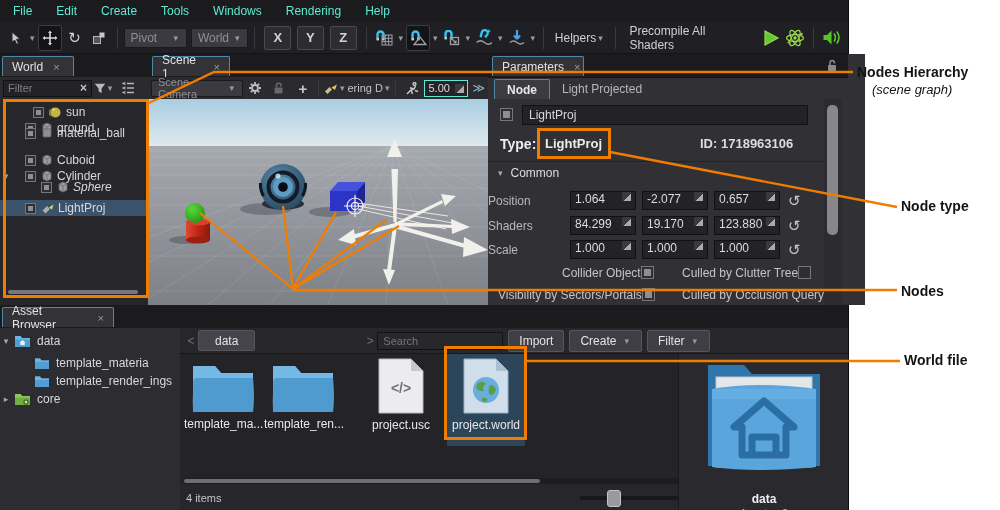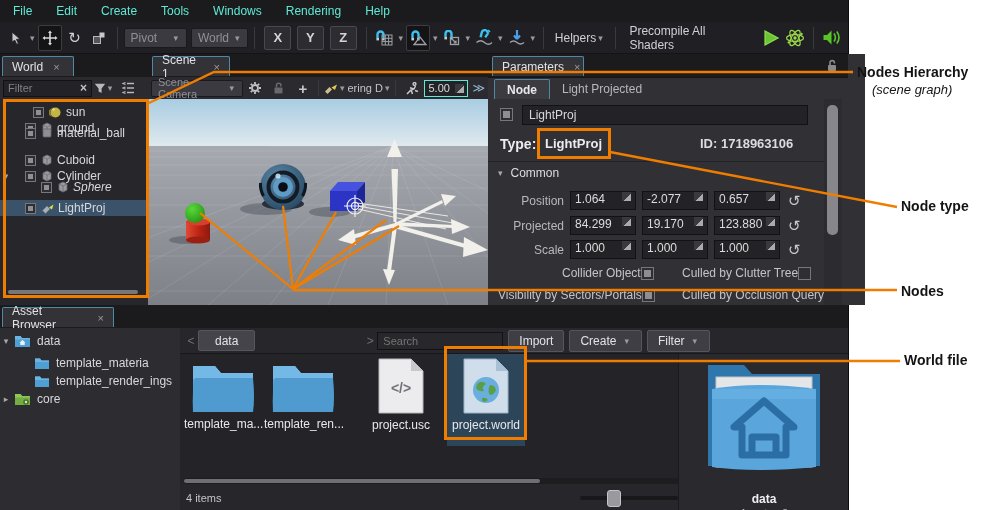--- a/index.html
+++ b/index.html
@@ -45,24 +45,24 @@
   
   .params-panel{position:absolute;left:488px;top:54px;width:360px;height:251px;background:#313135;overflow:hidden;padding-left:17px;}
   .subtab{position:absolute;top:25px;height:20px;font-size:12px;display:flex;align-items:center;padding:0 12px;box-sizing:border-box;}
   .subtab.on{background:#3b3b40;border:1px solid #4e89a8;border-bottom:none;border-radius:2px 2px 0 0;color:#e8e8ec;font-weight:bold;}
   .subtab.off{color:#b8b8bc;}
   .pcb{width:13px;height:13px;background:#2f2f33;border:1px solid #77777b;box-sizing:border-box;display:flex;align-items:center;justify-content:center;}
   .pcb .in{width:7px;height:7px;background:#8e8e92;}
   .name-input{position:absolute;left:34px;top:51px;width:286px;height:20px;background:#232327;border:1px solid #121215;color:#d8d8dc;font-size:12px;padding:0 6px;box-sizing:border-box;font-family:"Liberation Sans",sans-serif;}
   .typebold{font-weight:bold;font-size:14px;color:#ececf0;}
   .prow{position:absolute;left:0;width:330px;height:19px;display:flex;align-items:center;}
-  .plabel{width:76px;text-align:right;color:#b8b8bc;font-size:12px;padding-right:6px;flex:none;}
+  .plabel{width:76px;color:#b8b8bc;font-size:12px;padding-right:6px;flex:none;}
   .nfield{width:66px;height:19px;background:#232327;border:1px solid #121215;color:#dcdcdc;font-size:12px;display:flex;justify-content:space-between;padding:0 4px;box-sizing:border-box;margin-right:6px;}
   .reset{color:#c8c8cc;font-size:15px;line-height:15px;margin-left:2px;}
-  .pchk{color:#c4c4c8;font-size:12px;display:flex;align-items:center;}
+  .pchk{color:#c4c4c8;font-size:12px;display:flex;}
   .vscroll-track{position:absolute;left:336px;top:45px;width:18px;height:206px;background:#2c2c30;}
   .vscroll-thumb{position:absolute;left:3px;top:6px;width:11px;height:130px;background:#87878b;border-radius:5px;}
   
   .assets-panel{position:absolute;left:0;top:305px;width:848px;height:205px;background:#242428;overflow:hidden;}
   .atree{position:absolute;left:0;top:23px;width:180px;height:182px;background:#2d2d31;border-right:1px solid #1a1a1d;}
   .trow{position:absolute;left:0;width:180px;height:18px;display:flex;align-items:center;color:#d8d8dc;font-size:12px;white-space:nowrap;overflow:hidden;}
   .amain{position:absolute;left:180px;top:23px;width:668px;height:182px;background:#242428;}
   .atoolbar{position:absolute;left:0;top:0;width:668px;height:26px;background:#27272b;display:flex;align-items:center;box-sizing:border-box;padding:0 4px;border-bottom:1px solid #18181b;}
   .navarrow{color:#6e6e73;font-size:12px;width:14px;text-align:center;}
   .crumb{height:19px;background:#44444a;border:1px solid #55555b;border-radius:2px;color:#e4e4e8;font-size:12px;display:flex;align-items:center;padding:0 16px;}
@@ -532,21 +532,21 @@
             <span>-2.077</span>
             <span class="grip"></span>
           </span>
         <span class="nfield">
             <span>0.657</span>
             <span class="grip"></span>
           </span>
         <span class="reset">↺</span>
       </div>
       <div class="prow" style="top:162px;">
-        <span class="plabel">Projected</span>
+        <span class="plabel">Shaders</span>
         <span class="nfield">
             <span>84.299</span>
             <span class="grip"></span>
           </span>
         <span class="nfield">
             <span>19.170</span>
             <span class="grip"></span>
           </span>
         <span class="nfield">
             <span>123.880</span>

